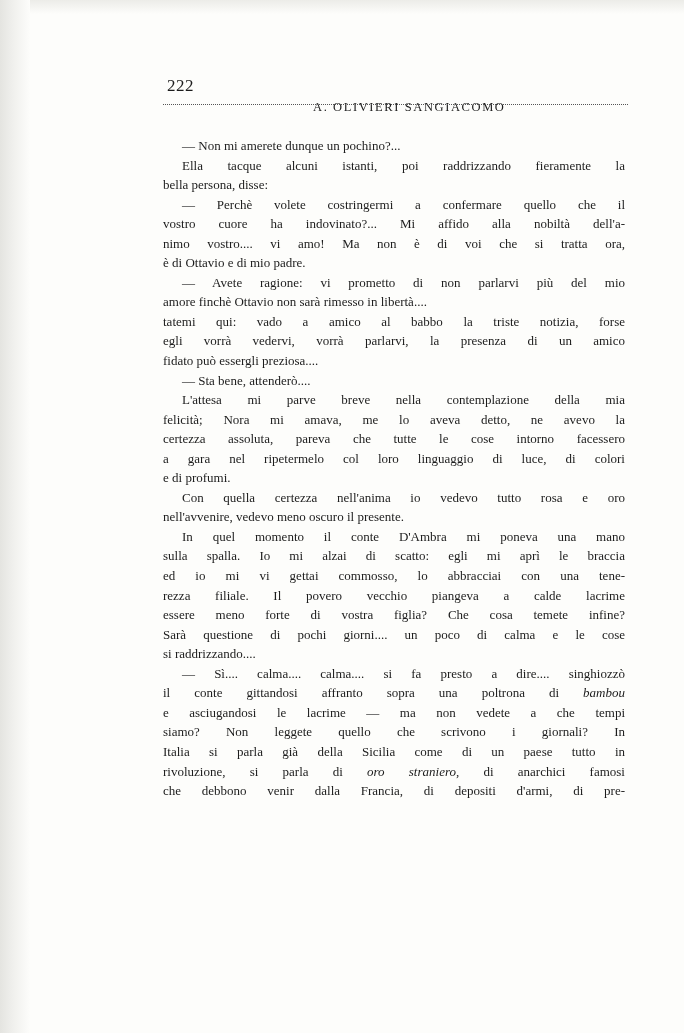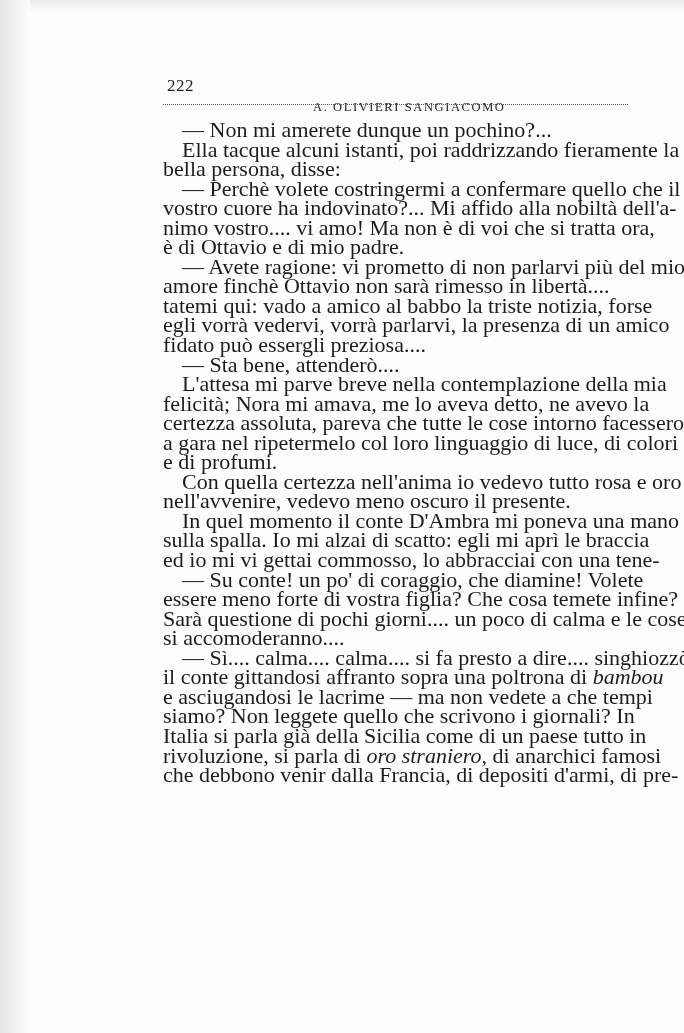--- a/index.html
+++ b/index.html
@@ -26,22 +26,22 @@
   }
   .running-title {
     position:absolute; left:150px; top:24px; font-size:12.5px;
     letter-spacing:1.6px; font-variant:small-caps;
   }
   .rule {
     position:absolute; left:0; top:28px; width:465px; height:0;
     border-top:1.5px dotted #555;
   }
   .body-text {
-    position:absolute; left:163px; top:120px; width:462px;
-    font-size:22px; line-height:19.55px;
+    position:absolute; left:163px; top:136px; width:462px;
+    font-size:13px; line-height:19.55px;
   }
   .line { white-space:nowrap; text-align:justify; text-align-last:justify; height:19.55px; }
   .line.indent { padding-left:19px; }
   .line.last { text-align-last:left; }
   em { font-style:italic; }
 </style>
 </head>
 <body>
 
 <div class="edge-top"></div>
@@ -70,24 +70,24 @@
     <div class="line indent"><span>L'attesa mi parve breve nella contemplazione della mia</span></div>
     <div class="line"><span>felicità; Nora mi amava, me lo aveva detto, ne avevo la</span></div>
     <div class="line"><span>certezza assoluta, pareva che tutte le cose intorno facessero</span></div>
     <div class="line"><span>a gara nel ripetermelo col loro linguaggio di luce, di colori</span></div>
     <div class="line last"><span>e di profumi.</span></div>
     <div class="line indent"><span>Con quella certezza nell'anima io vedevo tutto rosa e oro</span></div>
     <div class="line last"><span>nell'avvenire, vedevo meno oscuro il presente.</span></div>
     <div class="line indent"><span>In quel momento il conte D'Ambra mi poneva una mano</span></div>
     <div class="line"><span>sulla spalla. Io mi alzai di scatto: egli mi aprì le braccia</span></div>
     <div class="line"><span>ed io mi vi gettai commosso, lo abbracciai con una tene-</span></div>
-    <div class="line indent"><span>— Su conte! un po' di coraggio, che diamine! Volete</span></div>
+    <div class="line"><span>rezza filiale. Il povero vecchio piangeva a calde lacrime</span></div>
     <div class="line"><span>essere meno forte di vostra figlia? Che cosa temete infine?</span></div>
     <div class="line"><span>Sarà questione di pochi giorni.... un poco di calma e le cose</span></div>
-    <div class="line last"><span>si accomoderanno....</span></div>
+    <div class="line last"><span>si raddrizzando....</span></div>
     <div class="line indent"><span>— Sì.... calma.... calma.... si fa presto a dire.... singhiozzò</span></div>
     <div class="line"><span>il conte gittandosi affranto sopra una poltrona di </span><em>bambou</em></div>
     <div class="line"><span>e asciugandosi le lacrime — ma non vedete a che tempi</span></div>
     <div class="line"><span>siamo? Non leggete quello che scrivono i giornali? In</span></div>
     <div class="line"><span>Italia si parla già della Sicilia come di un paese tutto in</span></div>
     <div class="line"><span>rivoluzione, si parla di </span><em>oro straniero</em><span>, di anarchici famosi</span></div>
     <div class="line"><span>che debbono venir dalla Francia, di depositi d'armi, di pre-</span></div>
   </div>
 
 </body></html>

